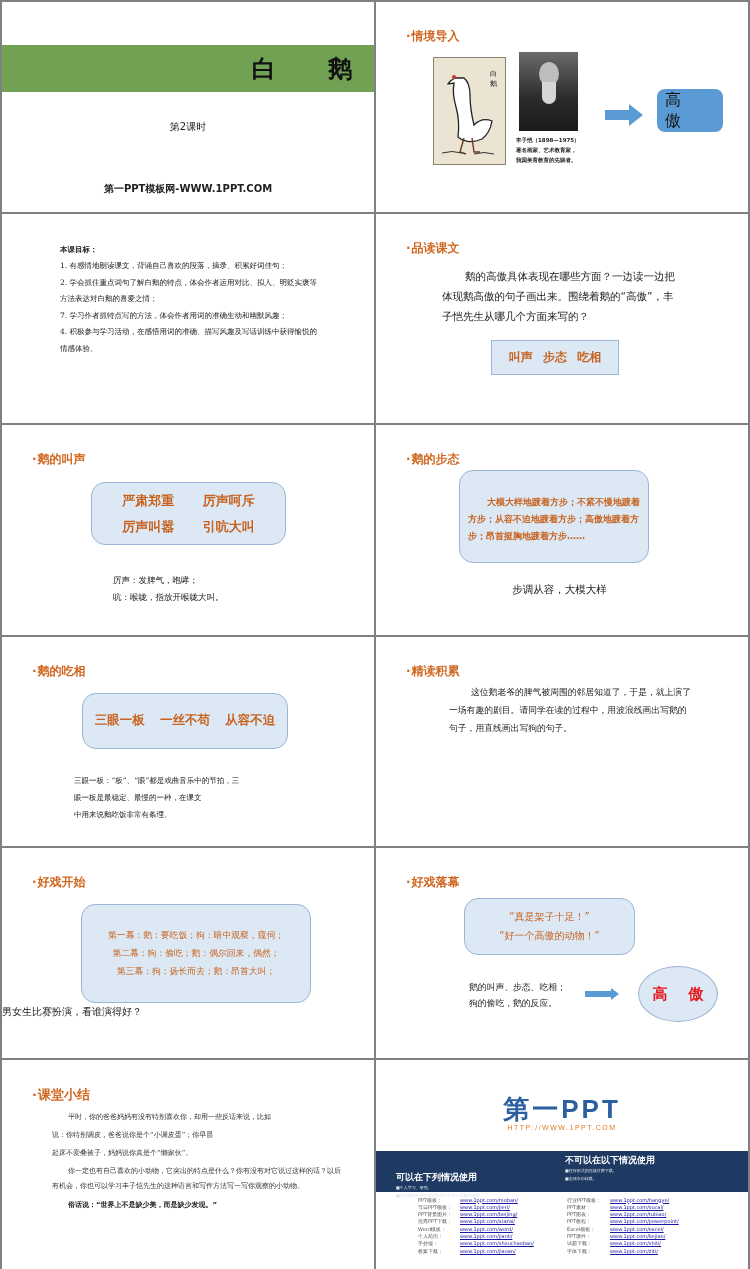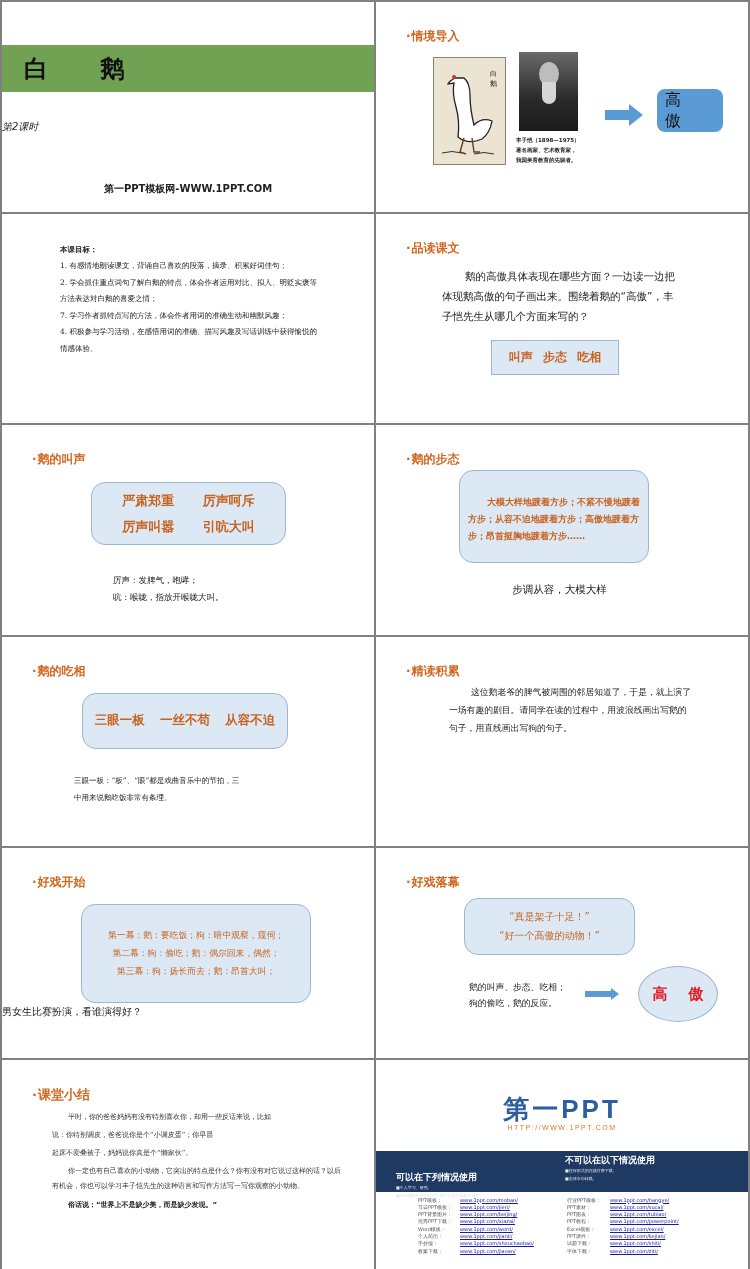--- a/index.html
+++ b/index.html
@@ -14,23 +14,23 @@
   .sec-title {
     position: absolute; left: 30px; top: 26px; font-size: 12px; font-weight: bold; color: #d0661f;
   }
   .sec-title::before { content: "·"; color: #d0661f; margin-right: 1px; }
   .bluebox {
     position: absolute; background: #dde8f5; border: 1px solid #9bb5d4; border-radius: 14px;
   }
   .orange { color: #c8621e; }
 
   
-  .s1-band { position: absolute; left: 0; top: 43px; width: 100%; height: 47px; background: #71a253; display:flex; align-items:center; justify-content:flex-start; }
+  .s1-band { position: absolute; left: 0; top: 43px; width: 100%; height: 47px; background: #71a253; display:flex; align-items:center; justify-content:flex-end; }
   .s1-title { font-size: 24px; font-weight: bold; color: #111; letter-spacing: 22px; padding-left: 22px; }
-  .s1-sub { position: absolute; top: 118px; width: 100%; text-align: left; font-size: 10px; color: #222; font-style: italic; }
+  .s1-sub { position: absolute; top: 118px; width: 100%; text-align: center; font-size: 10px; color: #222; }
   .s1-foot { position: absolute; top: 180px; width: 100%; text-align: center; font-size: 10px; font-weight: bold; color: #222; }
 
   
   .s2-goose { position: absolute; left: 57px; top: 55px; width: 73px; height: 108px; background: #ece4d2; border: 1px solid #8a8170; }
   .s2-photo { position: absolute; left: 143px; top: 50px; width: 59px; height: 79px; background: linear-gradient(180deg,#6a6a6a 0%,#2a2a2a 60%,#1a1a1a 100%); }
   .s2-face { position:absolute; left:20px; top:10px; width:20px; height:24px; border-radius:50%; background:#bdbdbd; }
   .s2-beard { position:absolute; left:23px; top:30px; width:14px; height:22px; background:#d6d6d6; border-radius:0 0 8px 8px; }
   .s2-cap { position: absolute; left: 140px; top: 133px; font-size: 5.5px; line-height: 10px; color: #222; font-weight: bold; }
   .s2-arrow { position: absolute; left: 229px; top: 102px; }
   .s2-box { position: absolute; left: 281px; top: 87px; width: 66px; height: 43px; background: #5b9bd5; border-radius: 8px; display:flex; align-items:center; justify-content:center; font-size: 16px; color: #111; letter-spacing: 8px; padding-left: 8px; }
@@ -172,20 +172,21 @@
 
   <div class="slide">
     <div class="sec-title">鹅的吃相</div>
     <div class="bluebox s7-box orange">
       <span>三眼一板</span>
       <span>一丝不苟</span>
       <span>从容不迫</span>
     </div>
     <div class="s7-note">
       <div>三眼一板：“板”、“眼”都是戏曲音乐中的节拍，三</div>
+      <div>眼一板是最稳定、最慢的一种，在课文</div>
       <div>中用来说鹅吃饭非常有条理。</div>
     </div>
   </div>
 
   <div class="slide">
     <div class="sec-title">精读积累</div>
     <div class="s8-text">这位鹅老爷的脾气被周围的邻居知道了，于是，就上演了一场有趣的剧目。请同学在读的过程中，用波浪线画出写鹅的句子，用直线画出写狗的句子。</div>
   </div>
 
   <div class="slide">

